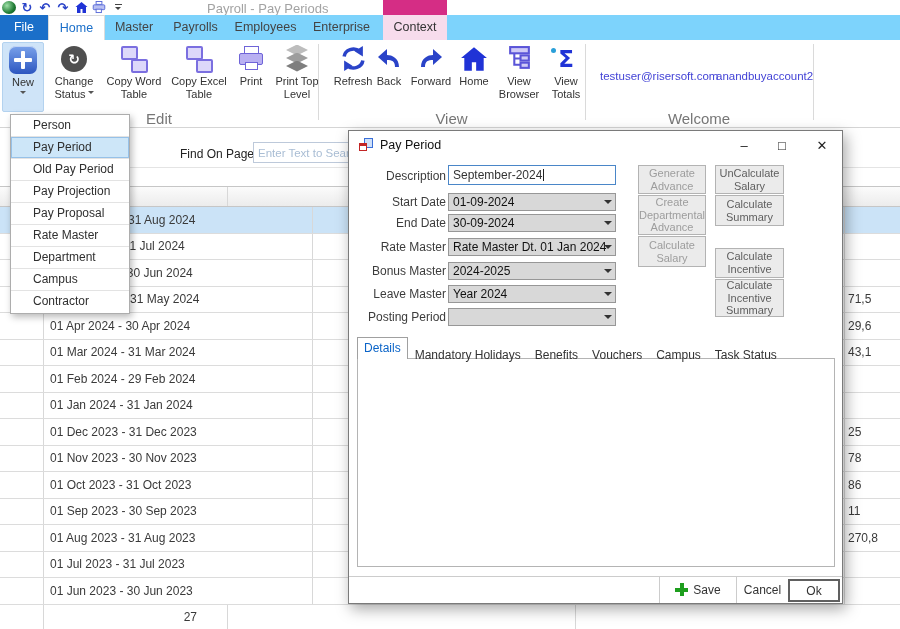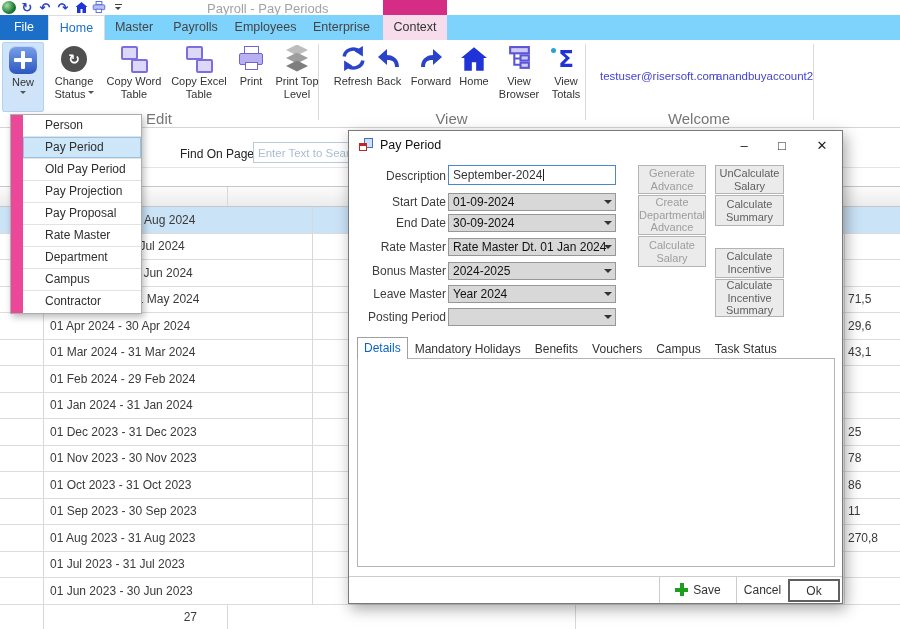--- a/index.html
+++ b/index.html
@@ -81,21 +81,21 @@
   .ghead .cp{text-align:center;line-height:19px;}
   .ghead .ct{padding-left:3px;line-height:19px;}
   .grows{position:absolute;left:0;top:207px;right:0;bottom:0;overflow:hidden;}
   .grow{display:flex;height:26.5px;border-bottom:1px solid #dcdcdc;box-sizing:border-box;font-size:12px;color:#3a3a3a;background:#fff;}
   .grow .cp{padding-left:6px;display:flex;align-items:center;white-space:nowrap;overflow:hidden;}
   .grow .ct{display:flex;align-items:center;padding-left:3px;white-space:nowrap;overflow:hidden;}
   .grow .c2{display:flex;align-items:center;justify-content:flex-end;padding-right:30px;}
   .sel-row{background:#cbe3f7;}
 
   
-  .menu{position:absolute;left:10px;top:114px;width:118px;background:#ec4899;border:1px solid #adadad;box-shadow:2px 3px 7px rgba(0,0,0,.28);z-index:50;padding-left:12px;}
+  .menu{position:absolute;left:10px;top:114px;width:118px;background:#fde047;border:1px solid #adadad;box-shadow:2px 3px 7px rgba(0,0,0,.28);z-index:50;}
   .mitem{height:22px;line-height:21px;padding-left:22px;font-size:12px;color:#2f2f2f;border-bottom:1px solid #e3e3e3;background:#fff;box-sizing:border-box;}
   .mitem:last-child{border-bottom:none;}
   .mitem.msel{background:#cde6f8;box-shadow:inset 0 0 0 1px #96c1e8;}
 
   
   .dialog{position:absolute;left:348px;top:130px;width:493px;height:472px;background:#fff;border:1px solid #7a7a7a;box-shadow:3px 5px 14px rgba(0,0,0,.35);z-index:40;}
   .dtitle-text{position:absolute;left:31px;top:7px;font-size:12.5px;color:#111;}
   .dicon{position:absolute;left:10px;top:7px;width:14px;height:14px;}
   .dicon .w1{position:absolute;left:5px;top:0;width:9px;height:10px;background:#cfe0f8;border:1px solid #3a6fd8;box-sizing:border-box;}
   .dicon .w2{position:absolute;left:0;top:5px;width:8px;height:8px;background:#fff;border:1px solid #c22525;box-sizing:border-box;}
@@ -103,21 +103,21 @@
   .wbtn{position:absolute;top:0;height:28px;width:34px;display:flex;align-items:center;justify-content:center;font-size:13px;color:#222;}
   .wb-min{left:378px;} .wb-max{left:416px;} .wb-close{left:454px;width:38px;}
   .dlabel{position:absolute;width:95px;text-align:right;font-size:12px;color:#3c3c3c;white-space:nowrap;}
   .dinput{position:absolute;left:99px;top:34px;width:168px;height:20px;border:1px solid #4a86c8;box-sizing:border-box;background:#fff;font-size:12px;line-height:18px;padding-left:4px;white-space:nowrap;overflow:hidden;}
   .caret{display:inline-block;width:1px;height:12px;background:#222;margin-left:1px;vertical-align:-2px;}
   .cmb{position:absolute;left:99px;width:168px;height:18px;background:#d8d8d8;border:1px solid #979797;box-sizing:border-box;font-size:12px;line-height:16px;padding:0 14px 0 4px;white-space:nowrap;overflow:hidden;color:#111;}
   .varr{position:absolute;right:3px;top:6px;width:0;height:0;border:4px solid transparent;border-top-color:#333;}
   .abtn{position:absolute;background:#ebebeb;border:1px solid #b3b3b3;box-sizing:border-box;font-size:11px;display:flex;align-items:center;justify-content:center;text-align:center;line-height:1.18;padding:1px;}
   .dim{color:#9d9d9d;} .drk{color:#5f5f5f;}
   .dtabs{position:absolute;left:8px;top:206px;height:22px;white-space:nowrap;z-index:2;}
-  .dtab{display:inline-block;font-size:12px;color:#333;padding:3px 7px;margin-top:2px;vertical-align:top;}
+  .dtab{display:inline-block;font-size:12px;color:#333;padding:3px 7px;margin-top:8px;vertical-align:top;}
   .dtab.sel{background:#fff;border:1px solid #a0a0a0;border-bottom:none;color:#0a64c8;margin-top:0;padding:3px 6px 4px 6px;}
   .tabpanel{position:absolute;left:8px;top:227px;width:478px;height:209px;border:1px solid #b4b4b4;box-sizing:border-box;background:#fff;z-index:1;}
   .dl2{position:absolute;width:118px;text-align:right;font-size:11.5px;color:#3c3c3c;white-space:nowrap;overflow:hidden;}
   .dr2{position:absolute;font-size:11.5px;color:#3c3c3c;white-space:nowrap;overflow:hidden;}
   .dd2{position:absolute;left:128px;width:103px;height:17px;background:#d4d4d4;border:1px solid #9d9d9d;box-sizing:border-box;font-size:11.5px;line-height:15px;padding:0 12px 0 3px;}
   .dd2 .varr{top:5px;border-width:3.5px;}
   .wdd{background:#fff;}
   .gtb{position:absolute;left:128px;width:103px;height:16px;background:#d4d4d4;border:1px solid #acacac;box-sizing:border-box;}
   .fline{position:absolute;left:0;top:445px;right:0;height:1px;background:#cccccc;}
   .fsep{position:absolute;top:445px;width:1px;height:27px;background:#cccccc;}

